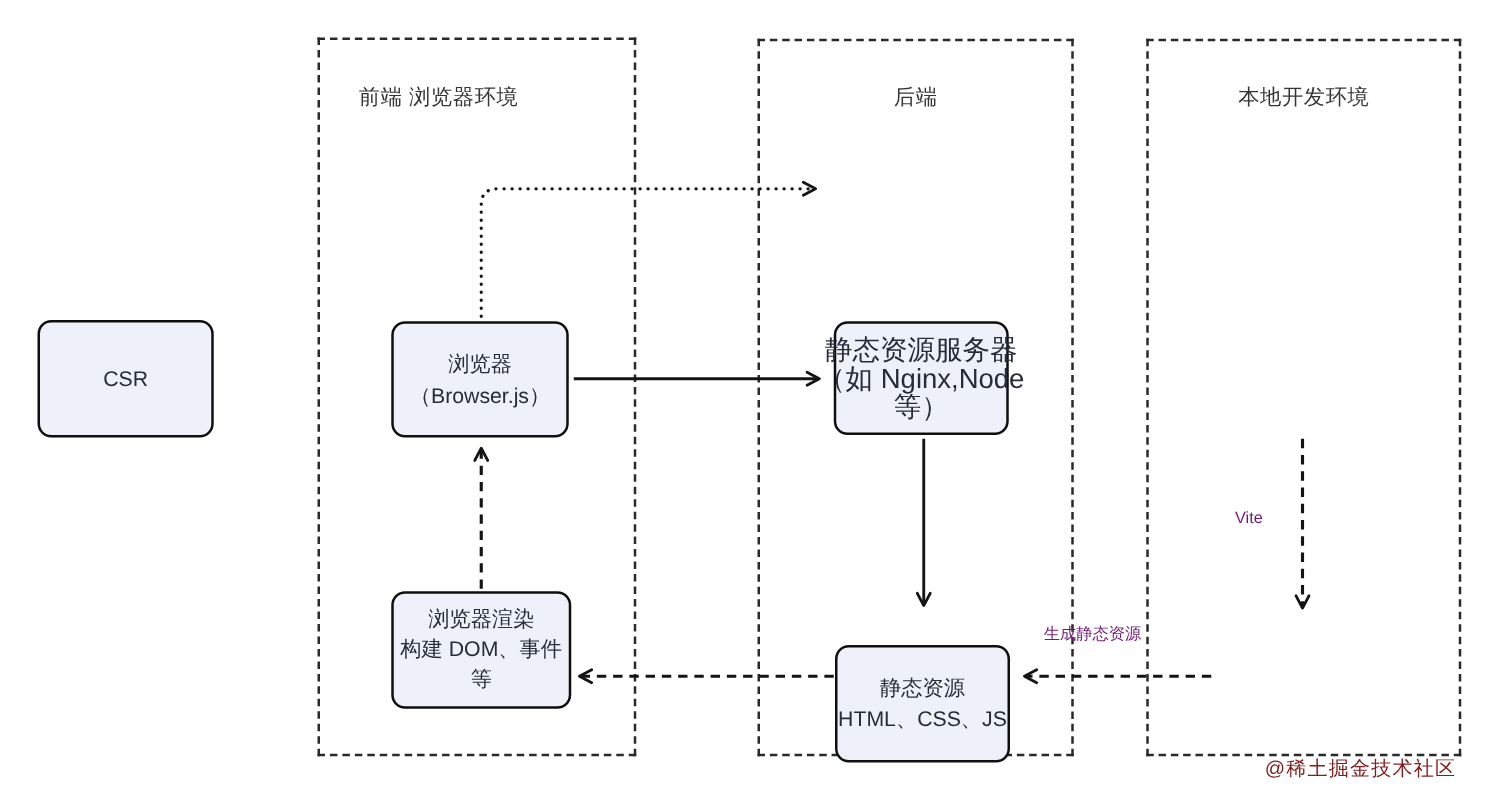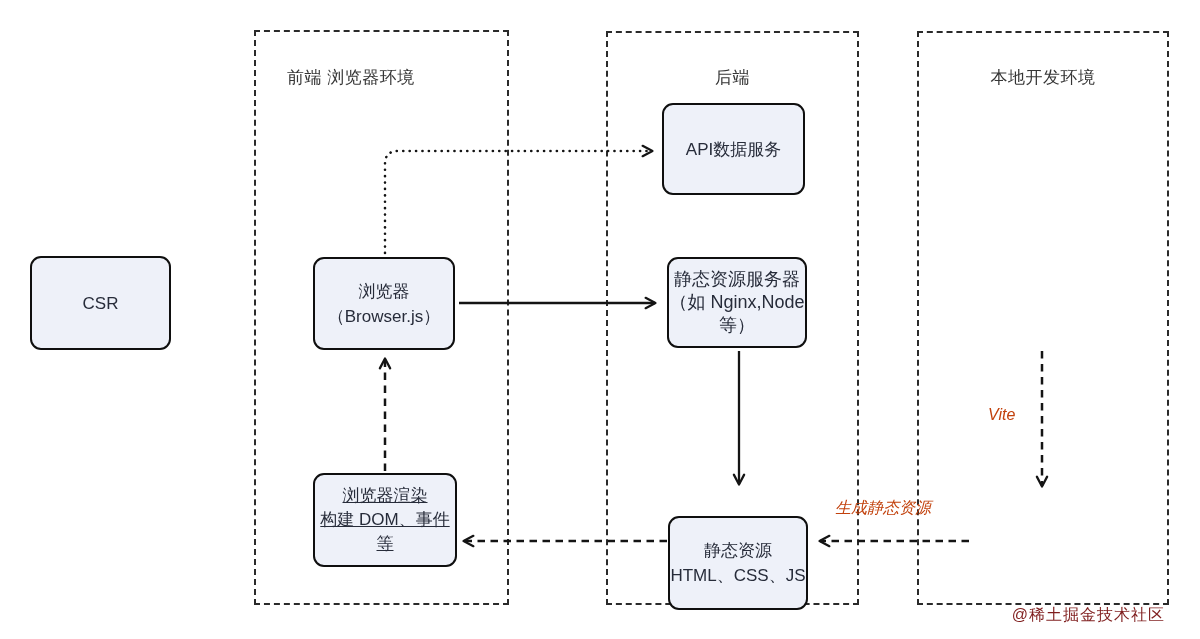--- a/index.html
+++ b/index.html
@@ -35,24 +35,23 @@
     align-items:center;
     justify-content:center;
     font-size:17px;
     line-height:25px;
     color:#272c3a;
     text-align:center;
     white-space:nowrap;
   }
   .edge-label{
     position:absolute;
-    font-size:16px;
-    color:#c2410c;
+    font-size:13px;
+    color:#701a75;
     white-space:nowrap;
-    font-style:italic;
   }
   #edges{
     position:absolute;
     left:0;top:0;
     pointer-events:none;
   }
   .watermark{
     position:absolute;
     right:7px;
     top:605px;
@@ -99,36 +98,33 @@
 
   <div class="node" style="left:30px;top:256px;width:141px;height:94px;">
     <div>CSR</div>
   </div>
 
   <div class="node" style="left:313px;top:257px;width:142px;height:93px;">
     <div>浏览器</div>
     <div>（Browser.js）</div>
   </div>
 
-  <div class="node" style="left:662px;top:103px;width:143px;height:92px;">
-    <div>API数据服务</div>
-  </div>
 
-  <div class="node" style="left:667px;top:257px;width:140px;height:91px;font-size:18px;line-height:23px;">
+  <div class="node" style="left:667px;top:257px;width:140px;height:91px;font-size:22px;line-height:23px;">
     <div>静态资源服务器</div>
     <div>（如 Nginx,Node</div>
     <div>等）</div>
   </div>
 
   <div class="node" style="left:668px;top:494px;width:140px;height:94px;margin-top:22px;">
     <div>静态资源</div>
     <div>HTML、CSS、JS</div>
   </div>
 
-  <div class="node" style="left:313px;top:473px;width:144px;height:94px;line-height:24px;text-decoration:underline;">
+  <div class="node" style="left:313px;top:473px;width:144px;height:94px;line-height:24px;">
     <div>浏览器渲染</div>
     <div>构建 DOM、事件</div>
     <div>等</div>
   </div>
 
 
 
   <div class="edge-label" style="left:988px;top:406px;">Vite</div>
   <div class="edge-label" style="left:835px;top:498px;">生成静态资源</div>
 

